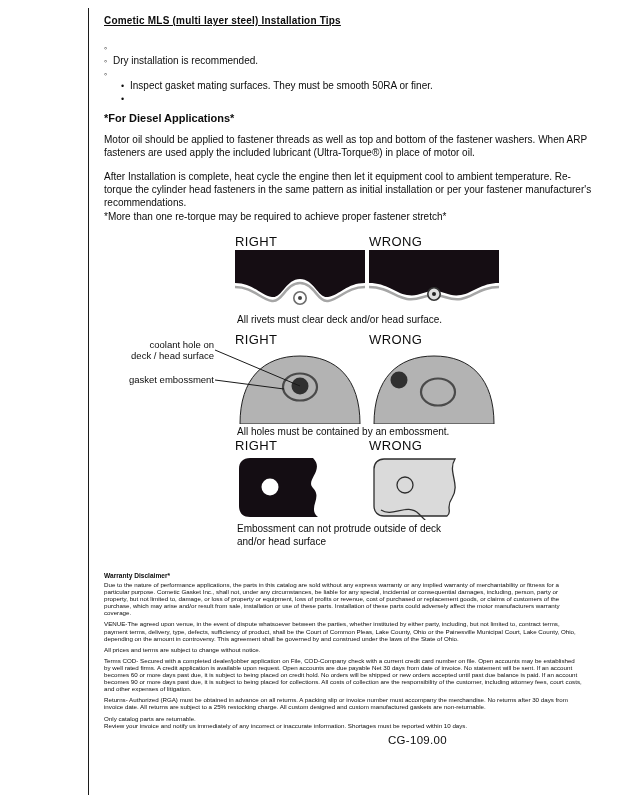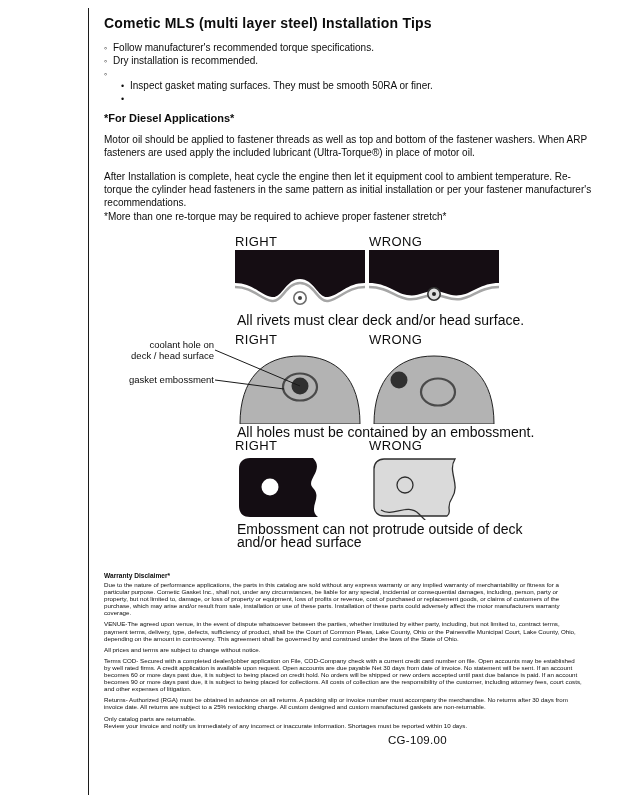--- a/index.html
+++ b/index.html
@@ -4,55 +4,54 @@
 <style>
   * { box-sizing: border-box; margin: 0; padding: 0; }
   html, body { background: #fff; }
   body {
     width: 618px; height: 800px; position: relative; overflow: hidden;
     color: #0c0c0c; font-family: "Liberation Sans", sans-serif;
   }
   .abs { position: absolute; }
   .vline { left: 88px; top: 8px; width: 1px; height: 787px; background: #1c1c1c; }
 
-  .title { left: 104px; top: 15px; font-size: 14px; font-weight: 700; letter-spacing: .2px; }
+  .title { left: 104px; top: 15px; font-size: 10px; font-weight: 700; text-decoration: underline; letter-spacing: .2px; }
 
   .tips { left: 104px; top: 42px; width: 492px; font-size: 10px; line-height: 12.8px; }
   .bullet { display: flex; }
   .bullet .marker { flex: 0 0 9px; width: 9px; font-size: 9px; line-height: 12.8px; }
   .bullet.sub { margin-left: 17px; }
 
   .diesel { left: 104px; top: 112px; font-size: 11px; font-weight: 700; }
   .para { left: 104px; width: 492px; font-size: 10px; line-height: 13px; }
   .p1 { top: 133px; } .p2 { top: 170px; }
   .note { left: 104px; top: 211px; font-size: 10px; }
 
   .dghdr { width: 130px; font-size: 13px; letter-spacing: .4px; }
-  .caption { font-size: 14px; line-height: 12.5px; white-space: pre-line; }
+  .caption { font-size: 10px; line-height: 12.5px; white-space: pre-line; }
   .callout { width: 118px; text-align: right; font-size: 9.5px; line-height: 11px; white-space: pre-line; }
   svg.panel { display: block; }
 
   .disc { left: 104px; top: 572px; width: 478px; }
   .disc h2 { font-size: 6.6px; font-weight: 700; margin-bottom: 2px; }
   .disc p { font-size: 6.2px; line-height: 7.1px; margin-bottom: 4px; }
 
   .footer { left: 388px; top: 734px; font-size: 11.5px; letter-spacing: .3px; }
 </style>
 </head>
 <body>
 
 <div>
   <div class="abs vline"></div>
 
   <h1 class="abs title">Cometic MLS (multi layer steel) Installation Tips</h1>
 
   <div class="abs tips">
     <div class="bullet">
       <span class="marker">◦</span>
-      <span>Follow manufacturer's recommended torque specifications.</span>
     </div>
     <div class="bullet">
       <span class="marker">◦</span>
       <span>Dry installation is recommended.</span>
     </div>
     <div class="bullet">
       <span class="marker">◦</span>
     </div>
     <div class="bullet sub">
       <span class="marker">•</span>

